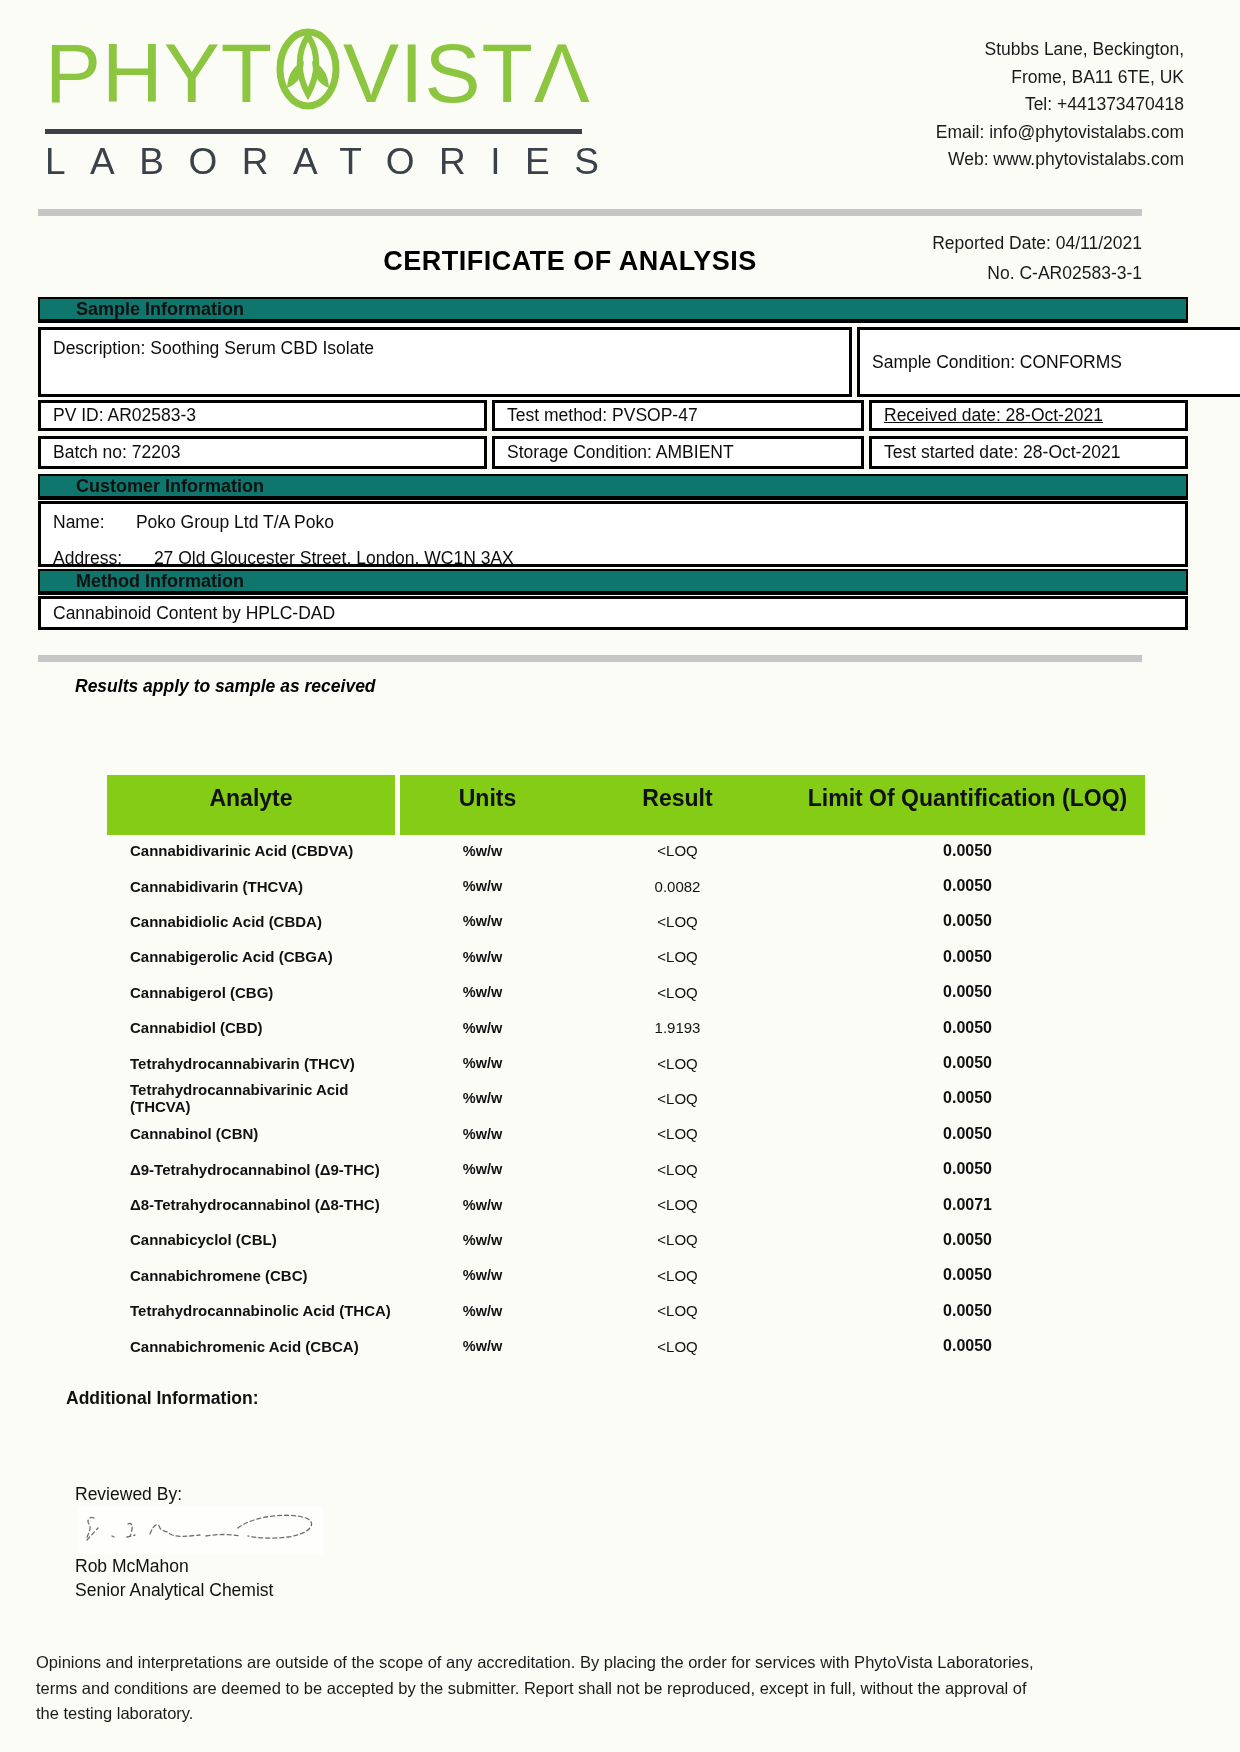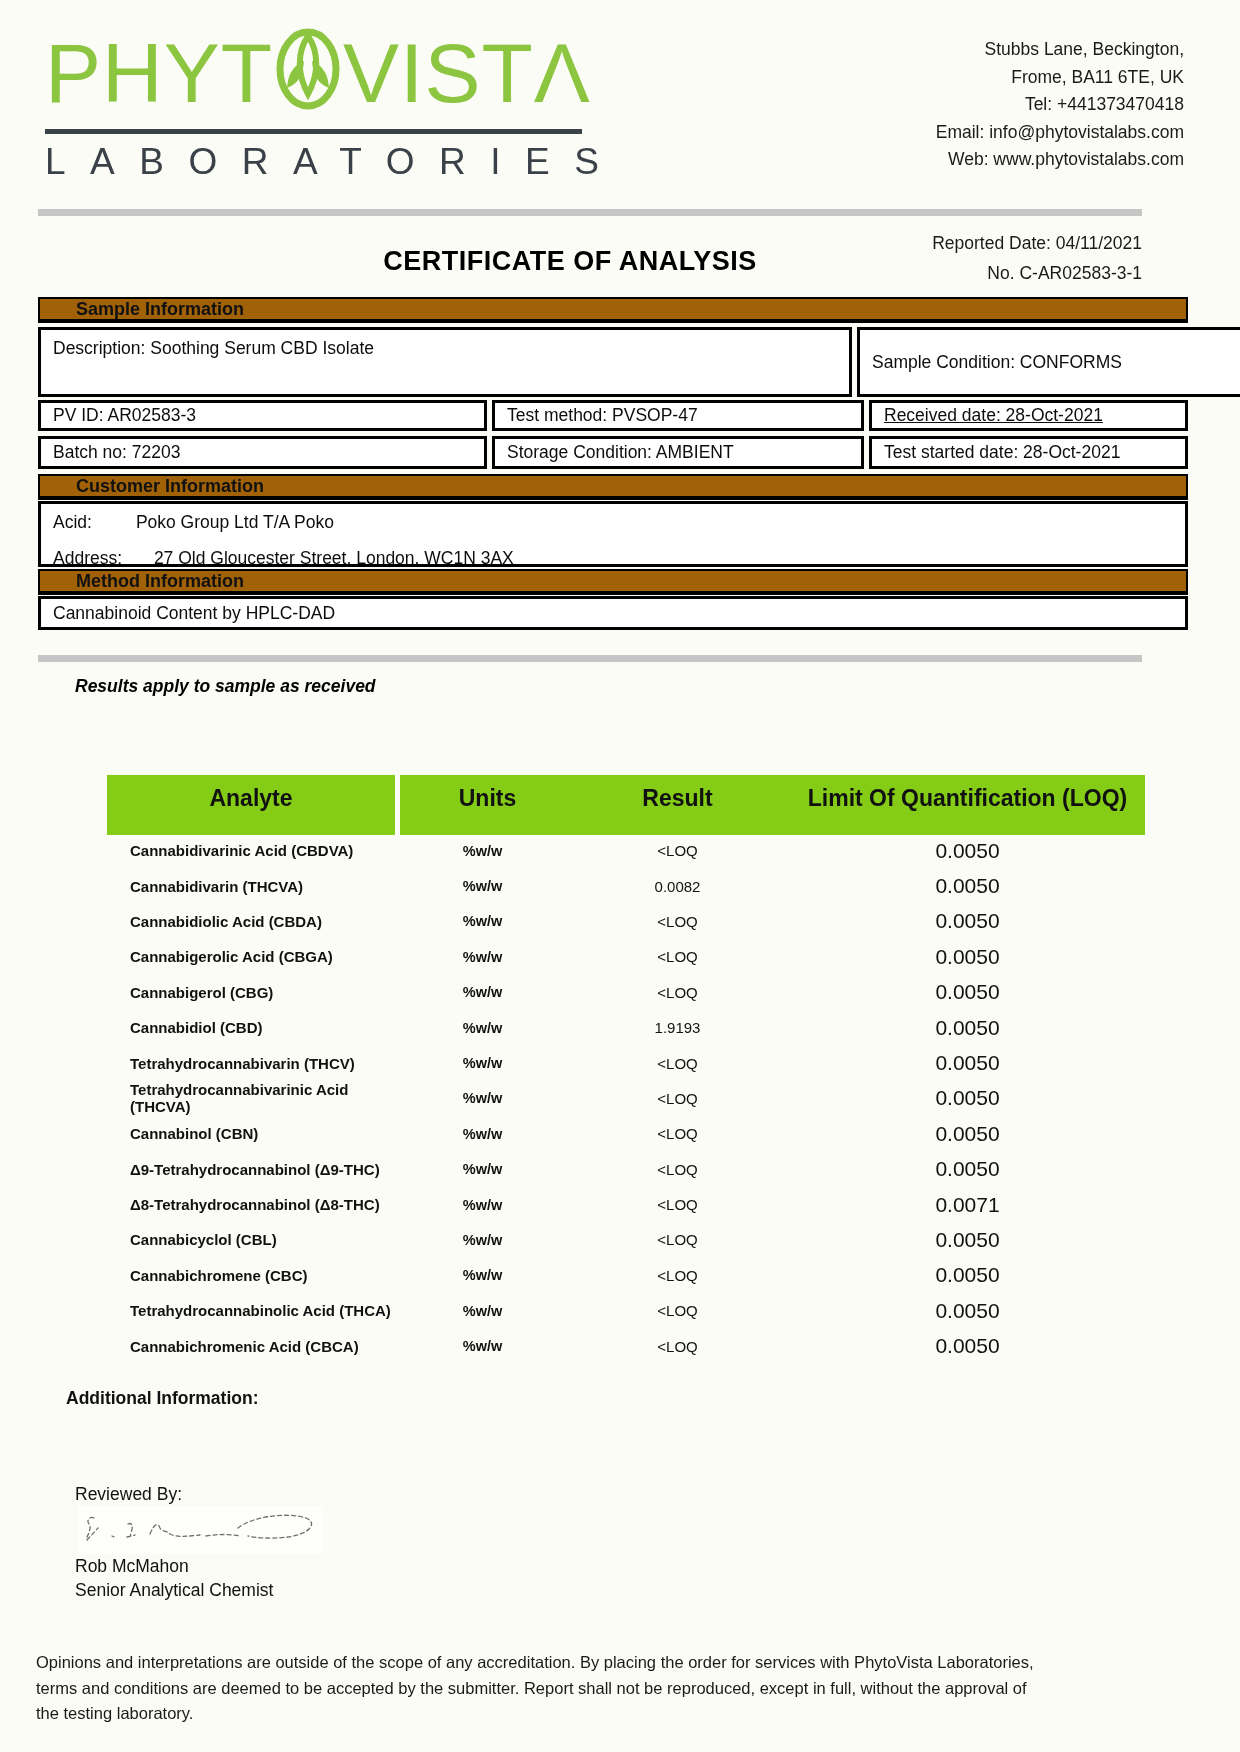--- a/index.html
+++ b/index.html
@@ -34,21 +34,21 @@
     font-size:17.5px; line-height:30px; color:#1a1a1a;
   }
   .coa-title {
     position:absolute; top:246px; left:330px; width:480px; text-align:center;
     font-size:27px; font-weight:bold; letter-spacing:0.5px; color:#000;
   }
 
   
   .sec-bar {
     position:absolute; left:38px; width:1150px; height:26px; box-sizing:border-box;
-    background:#a16207; border:2px solid #000; border-bottom:4px solid #000;
+    background:#0f766e; border:2px solid #000; border-bottom:4px solid #000;
     font-size:18px; font-weight:bold; padding-left:36px; display:flex; align-items:center;
   }
   .cell {
     position:absolute; box-sizing:border-box; background:#fff;
     border:3px solid #000; font-size:17.5px; color:#0d0d0d;
   }
   .cell-flex { display:flex; align-items:center; padding-left:12px; }
   .cell-top { padding:8px 12px; }
 
   
@@ -69,21 +69,21 @@
   .h-analyte { width:293px; border-right:5px solid #fcfcf6; }
   .h-units   { width:165px;padding-left:10px; }
   .h-result  { width:225px; }
   .h-loq     { width:355px; }
   .t-body { position:absolute; left:107px; top:833px; width:1043px; }
   .t-row  { display:flex; height:35.4px; align-items:center; }
   .t-cell { box-sizing:border-box; }
   .c-analyte { width:293px; padding-left:23px; font-size:15px; font-weight:bold; }
   .c-units   { width:165px; text-align:center; font-size:14.5px; font-weight:bold; }
   .c-result  { width:225px; text-align:center; font-size:15px; }
-  .c-loq     { width:355px; text-align:center; font-size:21px; }
+  .c-loq     { width:355px; text-align:center; font-size:16px;font-weight:bold; }
 
   
   .additional { position:absolute; left:66px; top:1388px; font-size:17.5px; font-weight:bold; }
   .reviewed   { position:absolute; left:75px; top:1484px; font-size:17.5px; }
   .sig-box    { position:absolute; left:78px; top:1506px; width:245px; height:48px; background:#fefefc; }
   .sig-name   { position:absolute; left:75px; top:1556px; font-size:17.5px; }
   .sig-title  { position:absolute; left:75px; top:1580px; font-size:17.5px; }
   .footer {
     position:absolute; left:36px; top:1650px; width:1170px;
     font-size:16.5px; line-height:25.5px; color:#1a1a1a;
@@ -140,21 +140,21 @@
 
   <div class="cell cell-flex" style="left:38px;  top:436px; width:449px; height:33px;">Batch no: 72203</div>
   <div class="cell cell-flex" style="left:492px; top:436px; width:372px; height:33px;">Storage Condition: AMBIENT</div>
   <div class="cell cell-flex" style="left:869px; top:436px; width:319px; height:33px;">Test started date: 28-Oct-2021</div>
 
   <div class="sec-bar" style="top:474px;">
     <span>Customer Information</span>
   </div>
   <div class="cell" style="left:38px; top:501px; width:1150px; height:66px; padding:6px 12px;">
     <div style="margin-top:2px;">
-      <span style="display:inline-block; width:78px;">Acid:</span>
+      <span style="display:inline-block; width:78px;">Name:</span>
       <span>Poko Group Ltd T/A Poko</span>
     </div>
     <div style="margin-top:15px;">
       <span style="display:inline-block; width:96px;">Address:</span>
       <span>27 Old Gloucester Street, London, WC1N 3AX</span>
     </div>
   </div>
 
   <div class="sec-bar" style="top:569px;">
     <span>Method Information</span>

